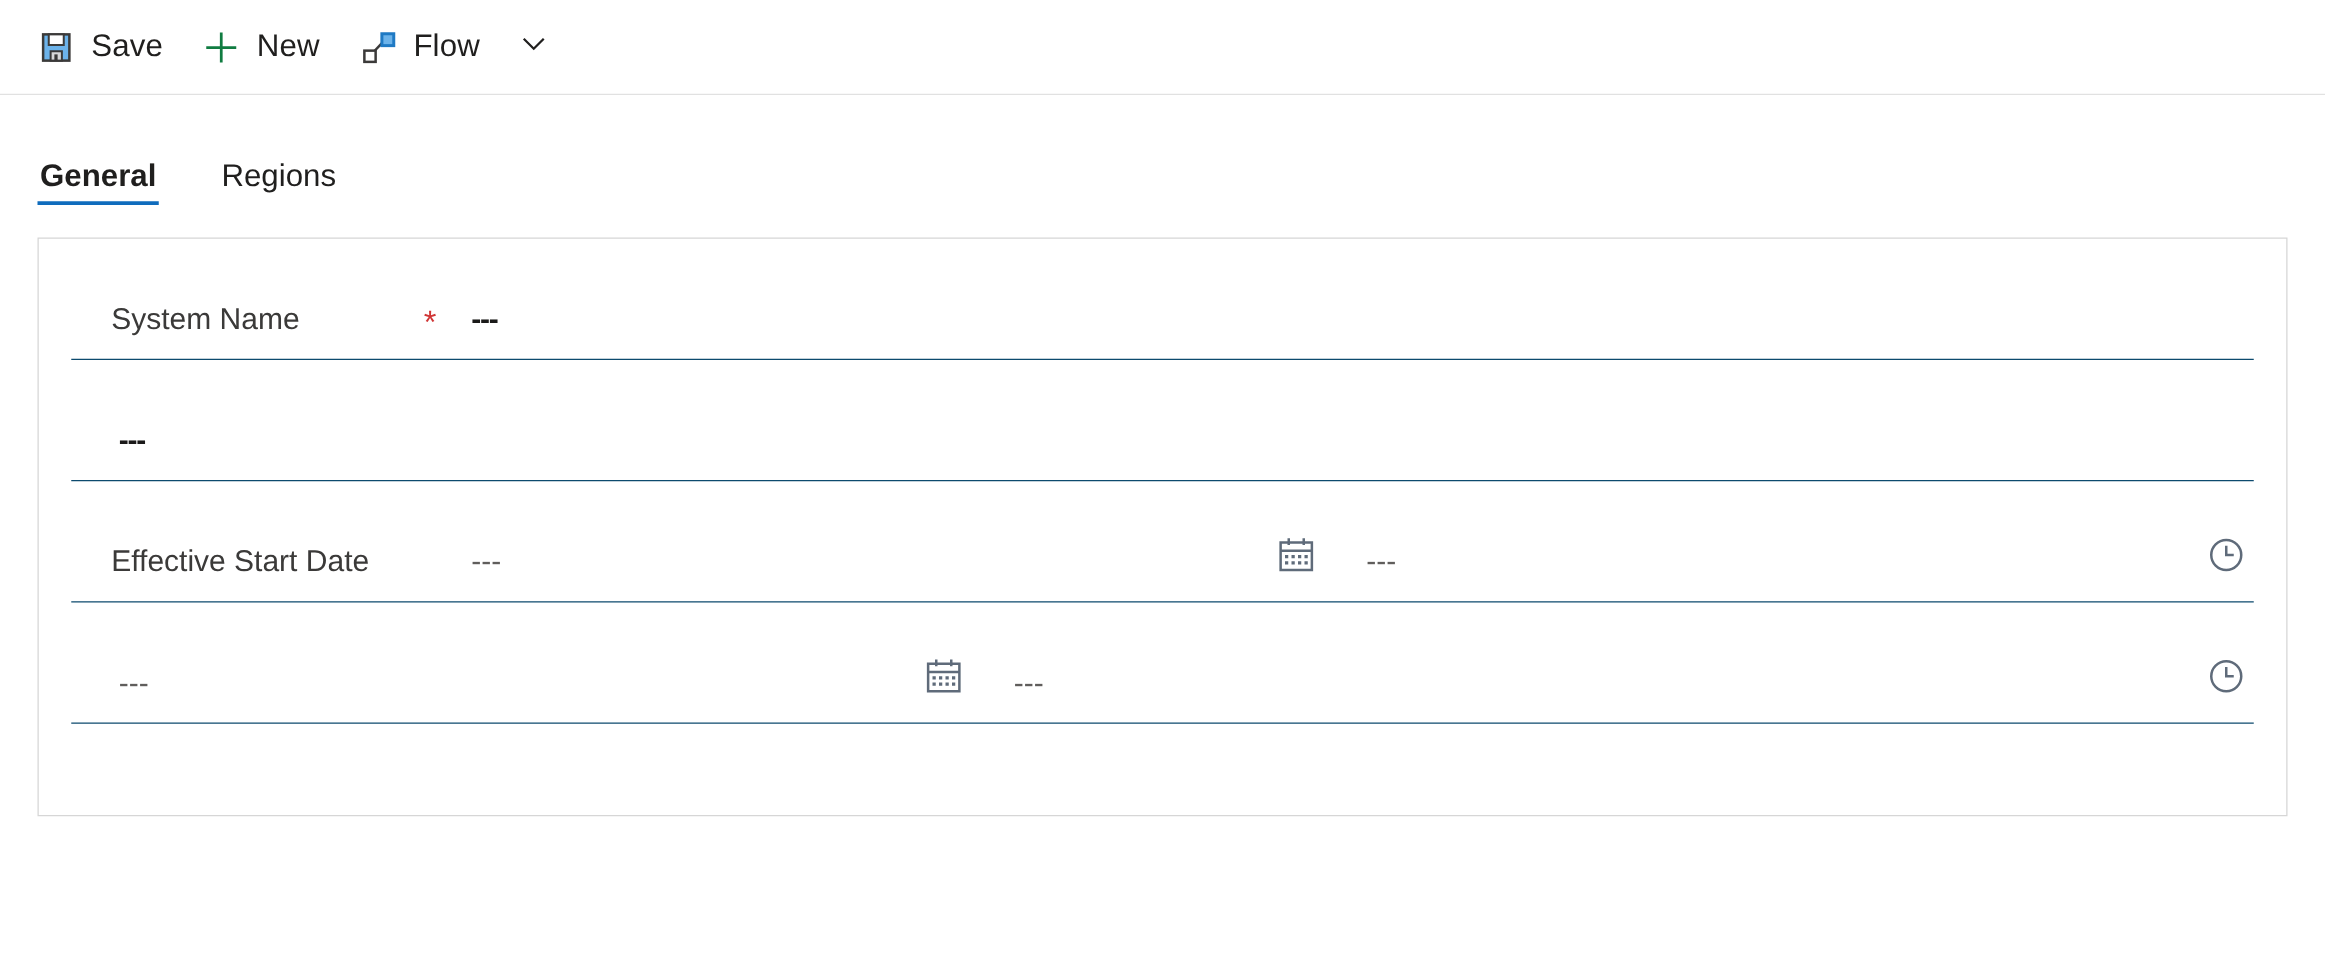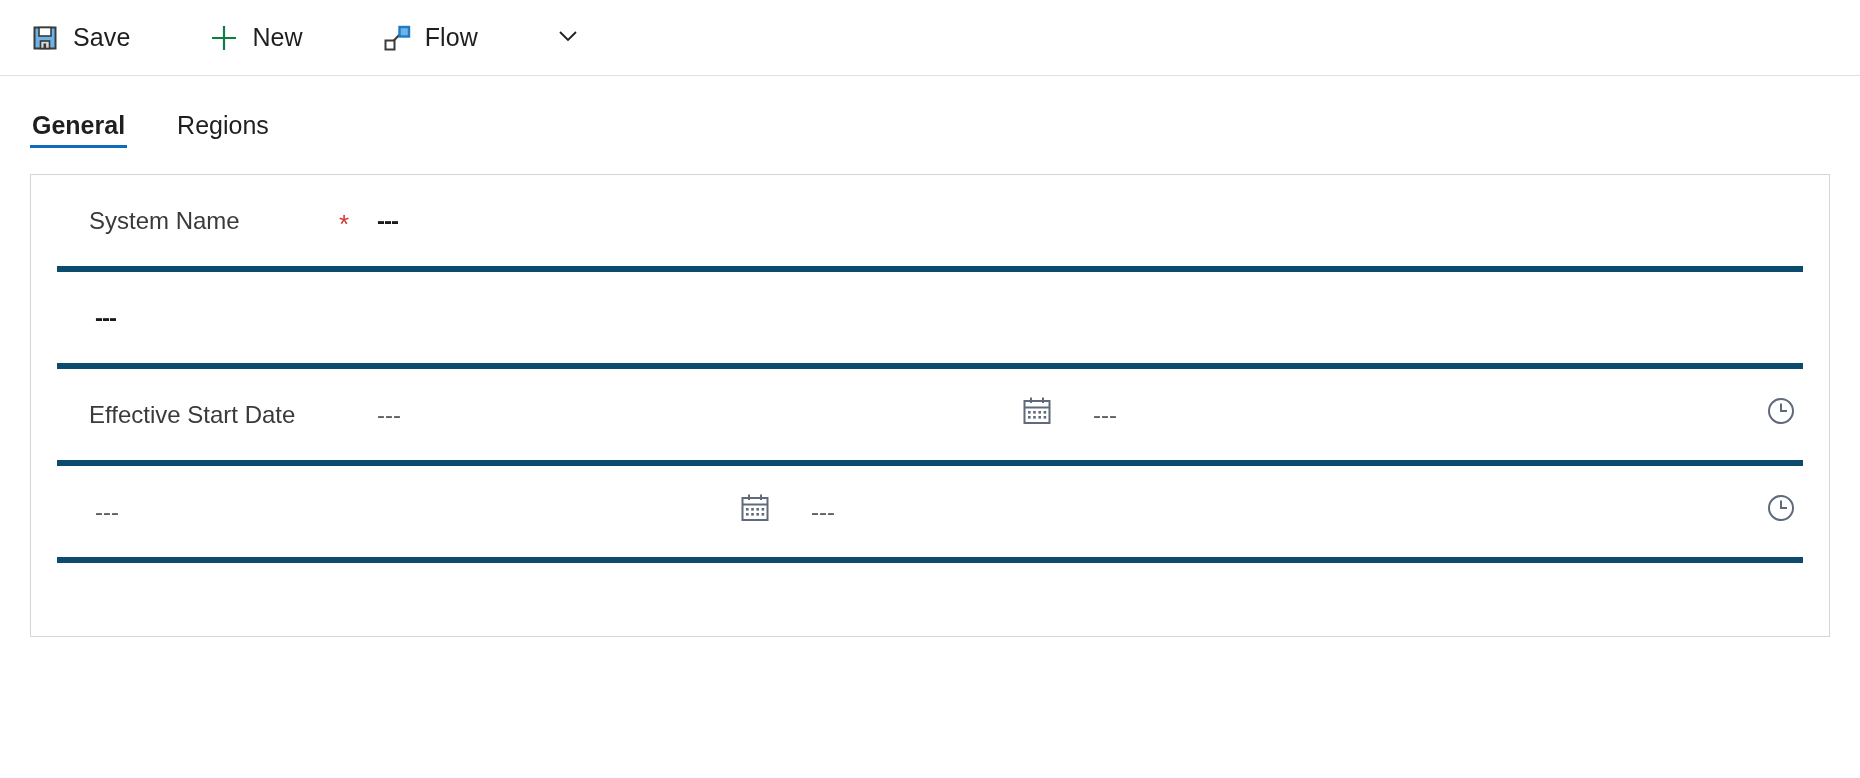--- a/index.html
+++ b/index.html
@@ -13,21 +13,20 @@
   }
 
   
   .command-bar {
     height: 76px;
     display: flex;
     align-items: center;
     padding-left: 14px;
     background: #ffffff;
     border-bottom: 1px solid #e1e1e1;
-    gap: 47px;
   }
   .cmd-btn {
     display: flex;
     align-items: center;
     height: 58px;
     padding: 0 16px;
     cursor: pointer;
     background: transparent;
     border: none;
     white-space: nowrap;
@@ -66,21 +65,21 @@
     font-weight: bold;
     color: #161616;
     margin: 33px 0 0 30px;
     letter-spacing: .1px;
   }
 
   
   .tabs {
     display: flex;
     align-items: flex-end;
-    margin: 28px 0 0 30px;
+    margin: 44px 0 0 30px;
     height: 44px;
   }
   .tab {
     position: relative;
     font-size: 25px;
     color: #201f1e;
     padding: 0 2px 10px 2px;
     margin-right: 48px;
     cursor: pointer;
     line-height: 1;
@@ -97,23 +96,23 @@
   
   .card {
     margin: 26px 30px 0 30px;
     border: 1px solid #d6d6d6;
     background: #ffffff;
     height: 463px;
     padding: 0 26px;
   }
   .field-row {
     display: flex;
-    align-items: flex-start;
+    align-items: center;
     height: 97px;
-    border-bottom: 6px solid #0c4a6e;
+    border-bottom: 1px solid #0c4a6e;
     padding-top: 34px;
   }
   .field-row:last-of-type { border-bottom: none; }
 
   .field-label {
     width: 282px;
     flex: 0 0 282px;
     font-size: 24px;
     color: #3b3a39;
     padding-left: 32px;

